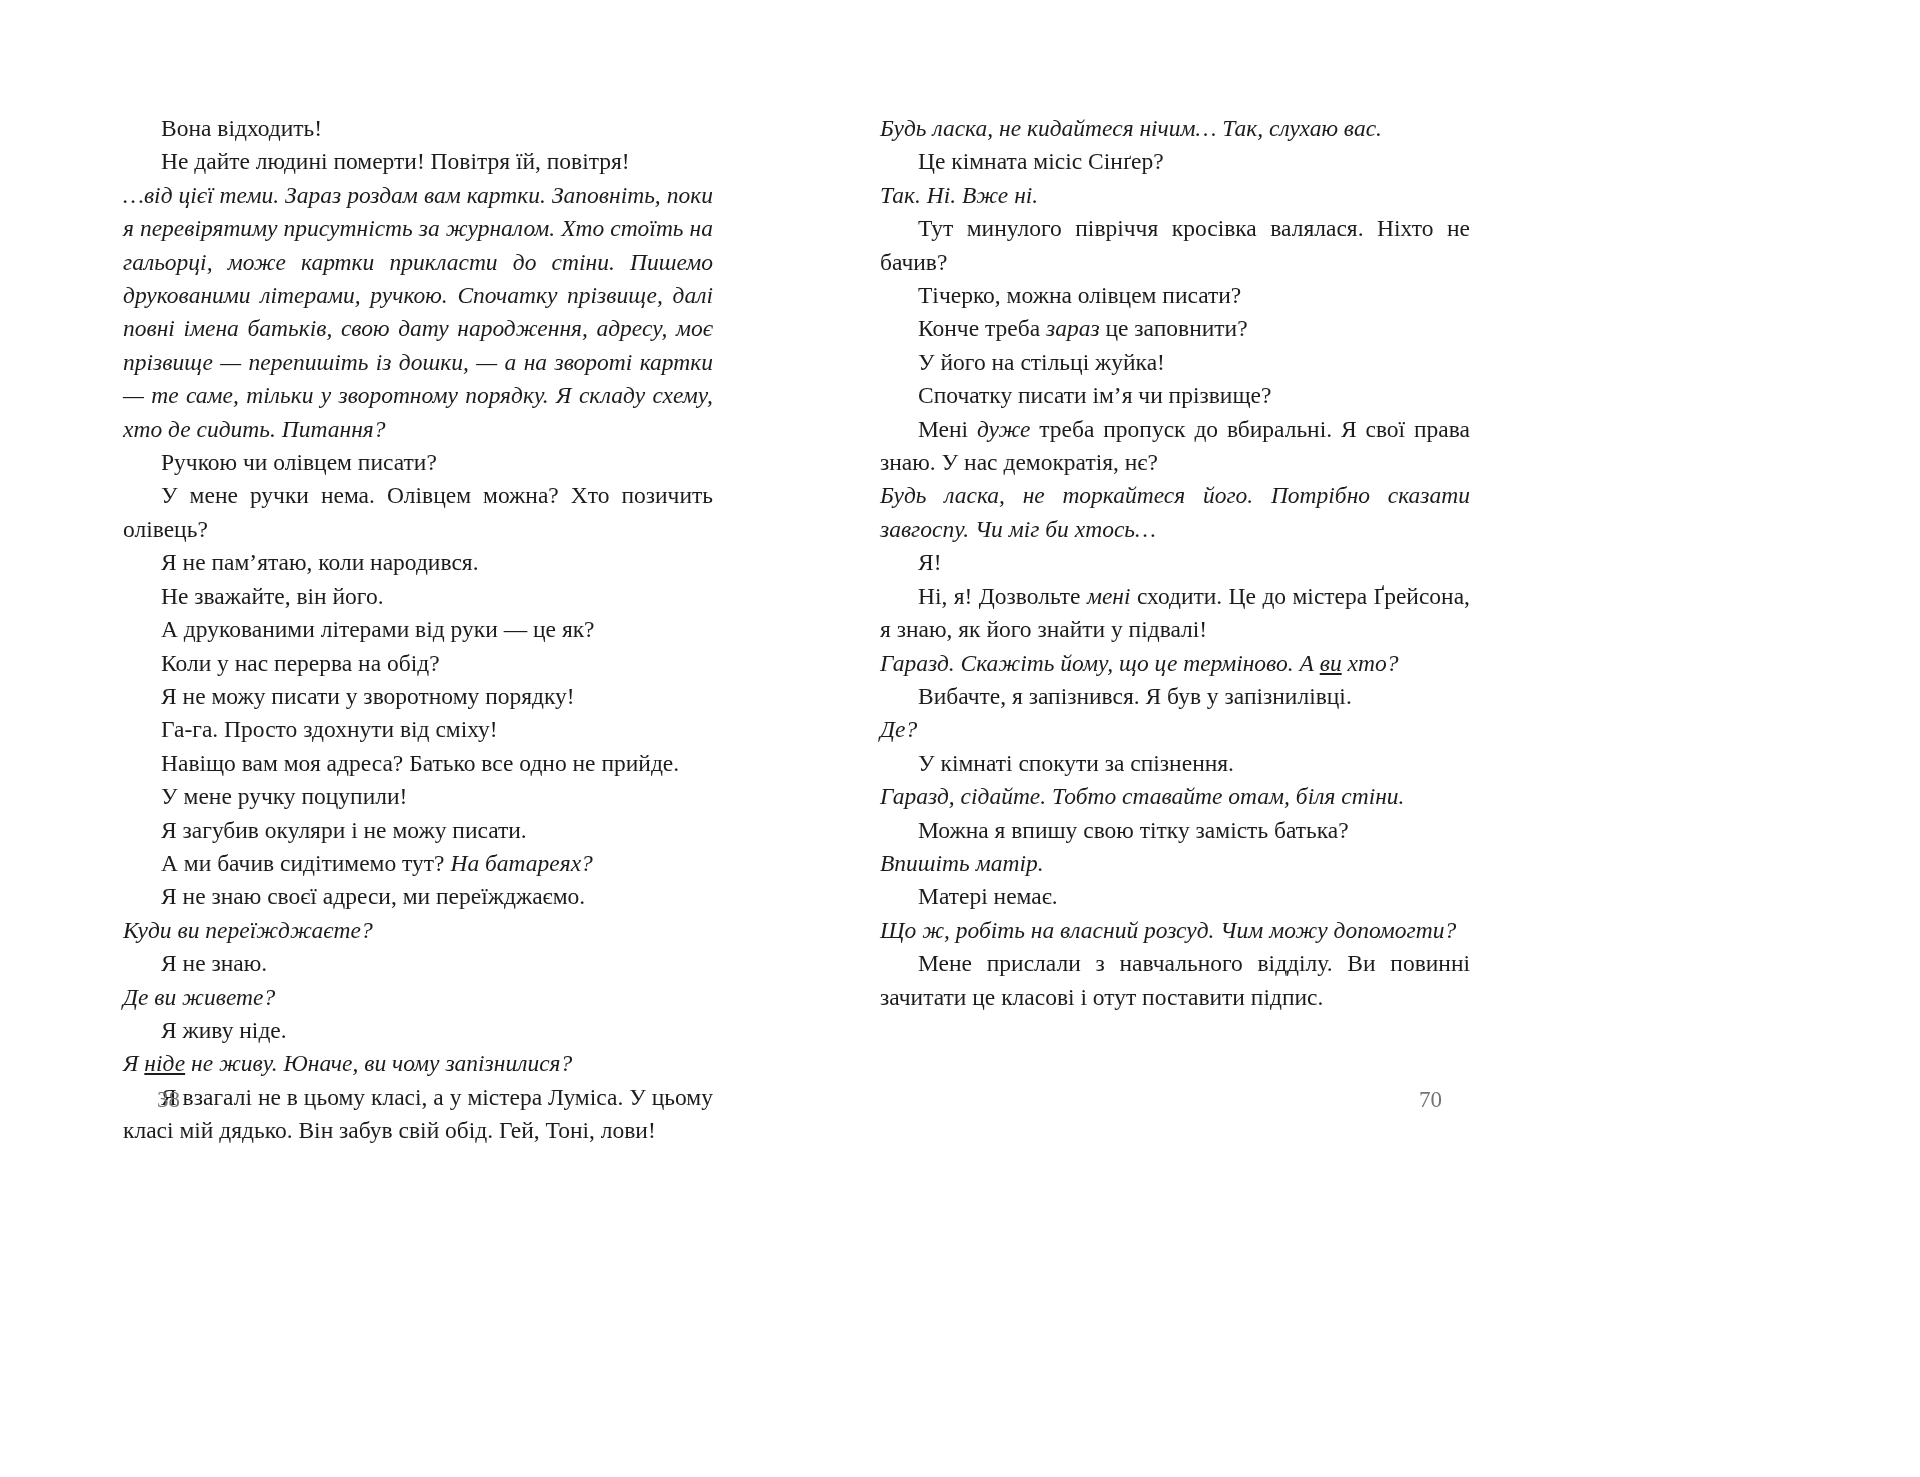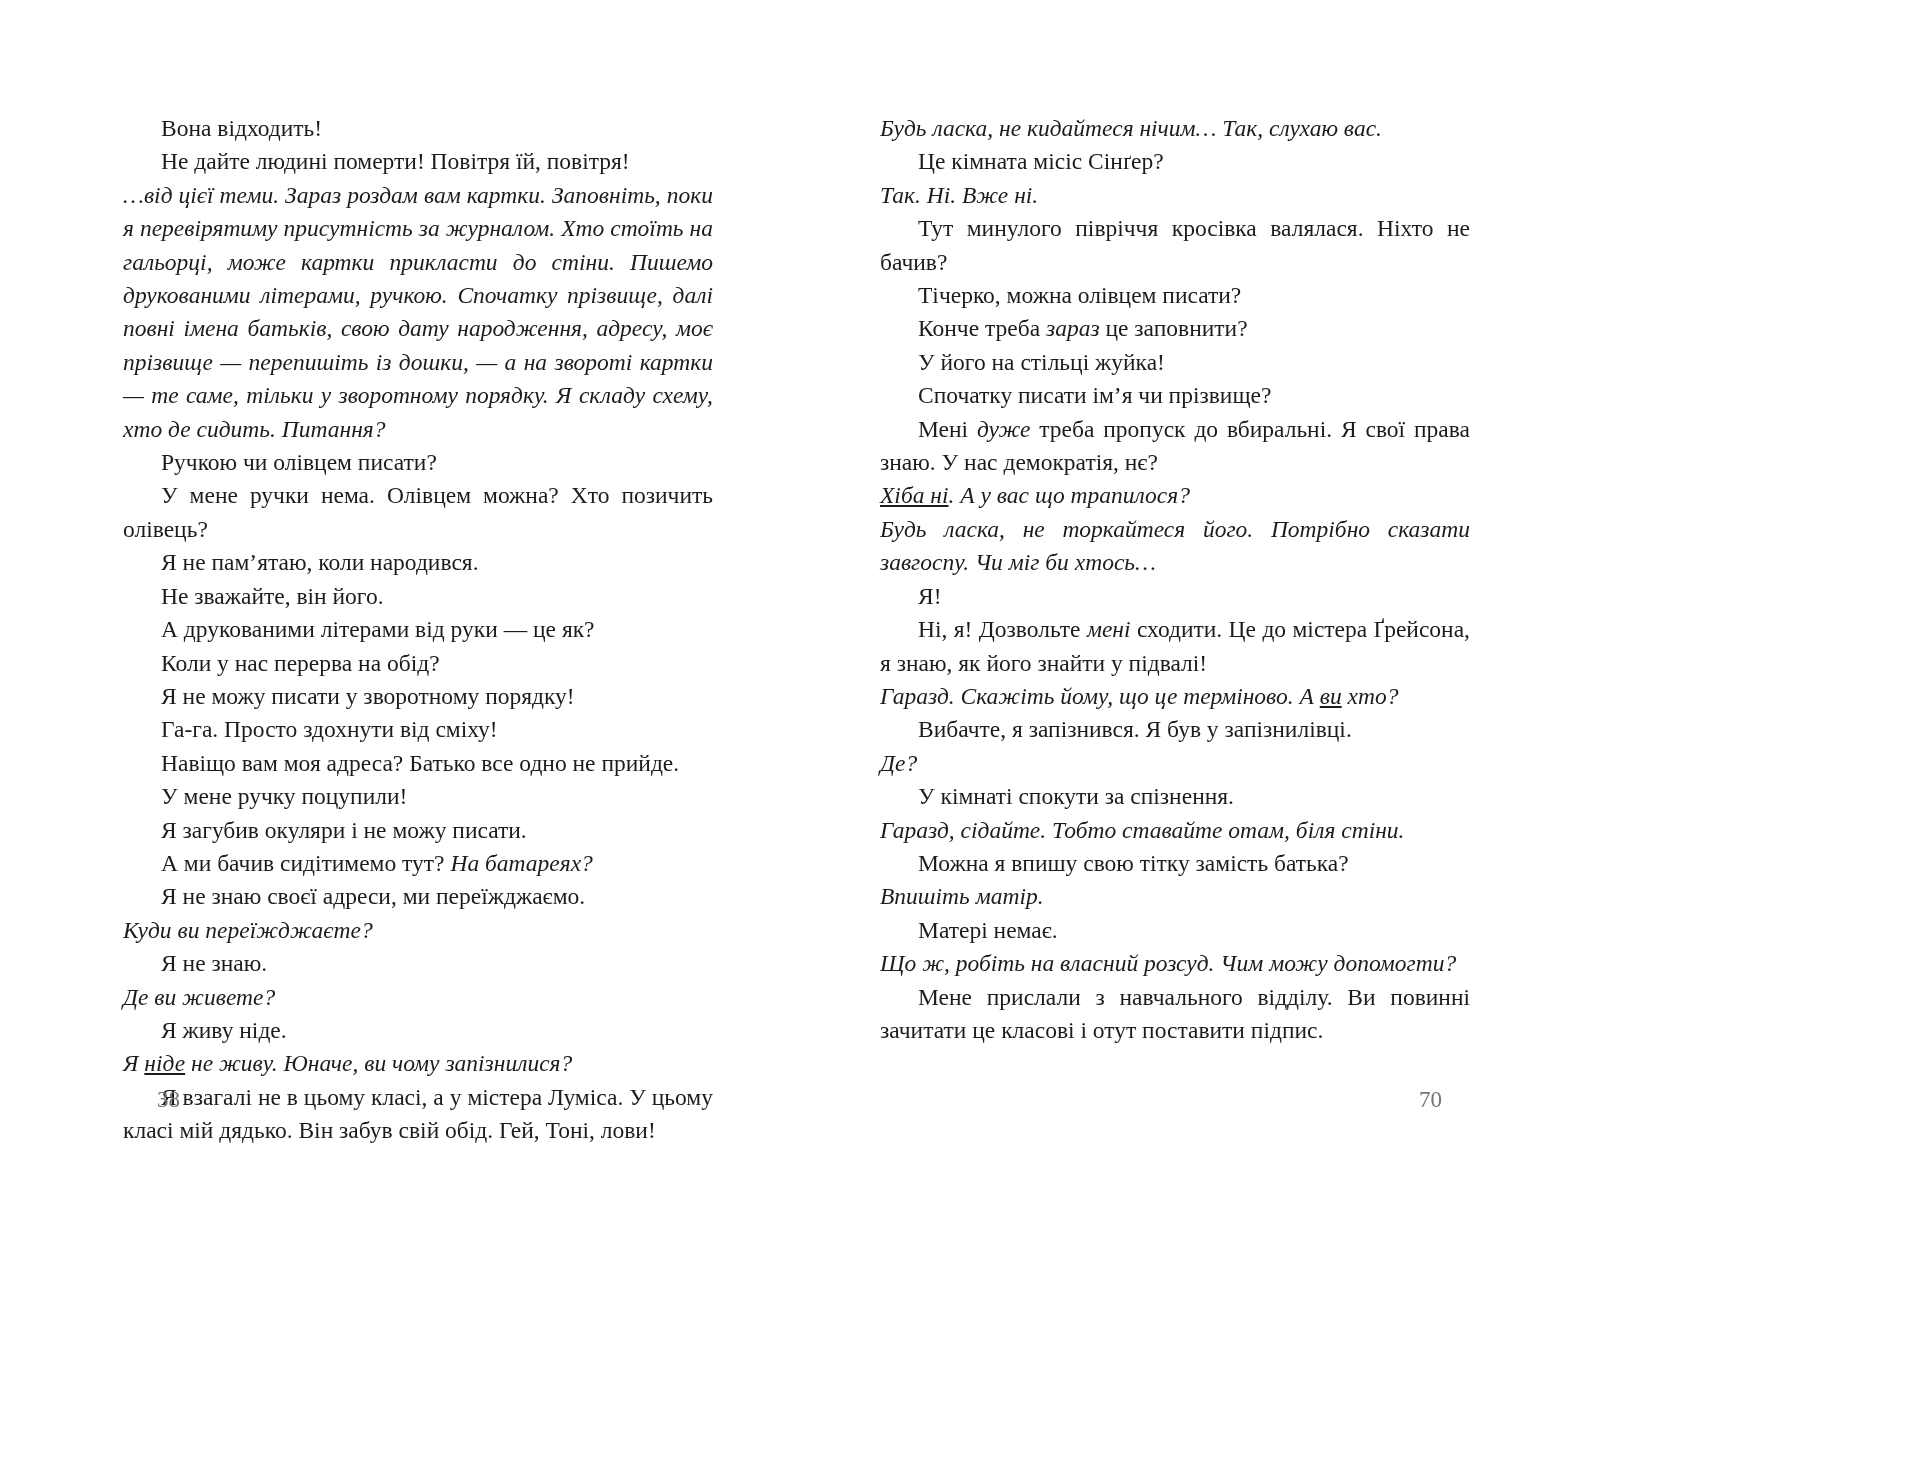--- a/index.html
+++ b/index.html
@@ -78,21 +78,20 @@
   <div class="text-block text-block-right">
       <p class="para teacher"><span>Будь ласка, не кидайтеся нічим… Так, слухаю вас.</span></p>
       <p class="para speech"><span>Це кімната місіс Сінґер?</span></p>
       <p class="para teacher"><span>Так. Ні. Вже ні.</span></p>
       <p class="para speech"><span>Тут минулого півріччя кросівка валялася. Ніхто не бачив?</span></p>
       <p class="para speech"><span>Тічерко, можна олівцем писати?</span></p>
       <p class="para speech"><span>Конче треба </span><span class="em">зараз</span><span> це заповнити?</span></p>
       <p class="para speech"><span>У його на стільці жуйка!</span></p>
       <p class="para speech"><span>Спочатку писати ім’я чи прізвище?</span></p>
       <p class="para speech"><span>Мені </span><span class="em">дуже</span><span> треба пропуск до вбиральні. Я свої права знаю. У нас демократія, нє?</span></p>
-      <p class="para teacher"><span class="ul">Хіба ні</span><span>. А у вас що трапилося?</span></p>
       <p class="para teacher"><span>Будь ласка, не торкайтеся його. Потрібно сказати завгоспу. Чи міг би хтось…</span></p>
       <p class="para speech"><span>Я!</span></p>
       <p class="para speech"><span>Ні, я! Дозвольте </span><span class="em">мені</span><span> сходити. Це до містера Ґрейсона, я знаю, як його знайти у підвалі!</span></p>
       <p class="para teacher"><span>Гаразд. Скажіть йому, що це терміново. А </span><span class="ul">ви</span><span> хто?</span></p>
       <p class="para speech"><span>Вибачте, я запізнився. Я був у запізнилівці.</span></p>
       <p class="para teacher"><span>Де?</span></p>
       <p class="para speech"><span>У кімнаті спокути за спізнення.</span></p>
       <p class="para teacher"><span>Гаразд, сідайте. Тобто ставайте отам, біля стіни.</span></p>
       <p class="para speech"><span>Можна я впишу свою тітку замість батька?</span></p>
       <p class="para teacher"><span>Впишіть матір.</span></p>

